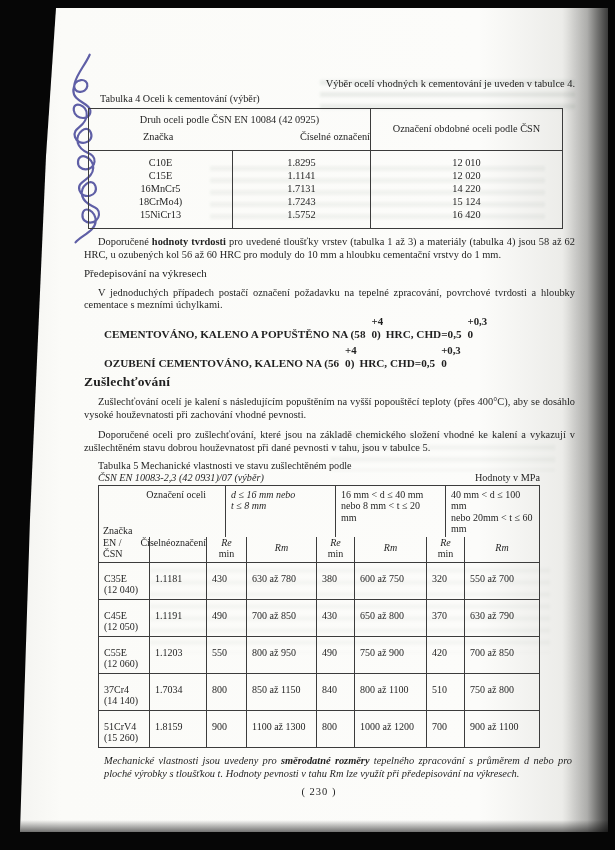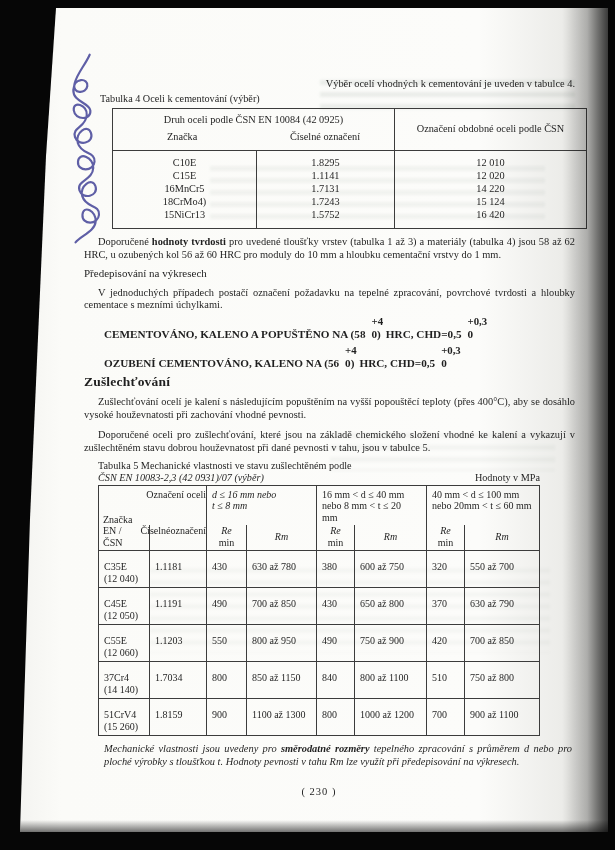--- a/index.html
+++ b/index.html
@@ -29,29 +29,29 @@
     background:repeating-linear-gradient(to bottom,rgba(104,124,112,.22) 0 5px,rgba(0,0,0,0) 5px 12px);
   }
   .signature{position:absolute;left:16px;top:42px;}
 
   .content{position:absolute;left:64px;top:70px;width:491px;font-size:10.4px;line-height:12.9px;}
   .intro{margin:0;text-indent:28px;text-align:right;}
   .cap{margin:2px 0 2px 16px;font-size:10.2px;}
 
   
   .t4{
-    display:grid;margin-left:28px;width:473px;
+    display:grid;margin-left:4px;width:473px;
     grid-template-columns:143px 138px 192px;
     grid-template-rows:22px 19px auto;
     border:1px solid #3c3c3c;font-size:10.3px;
   }
   .t4h1{grid-area:1/1/2/3;text-align:center;padding-top:5px;}
   .t4h3{grid-area:1/3/3/4;border-left:1px solid #3c3c3c;display:flex;align-items:center;justify-content:center;text-align:center;padding:0 10px;}
   .t4hz{grid-area:2/1/3/2;padding-left:54px;}
-  .t4hc{grid-area:2/2/3/3;text-align:center;}
+  .t4hc{grid-area:2/2/3/3;text-align:right;}
   .t4d{border-top:1px solid #3c3c3c;padding:5px 0 7px;}
   .t4d div{text-align:center;line-height:13px;}
   .t4d1{grid-area:3/1/4/2;}
   .t4d2{grid-area:3/2/4/3;border-left:1px solid #3c3c3c;}
   .t4d3{grid-area:3/3/4/4;border-left:1px solid #3c3c3c;}
 
   .p{margin:7px 0 0;text-align:justify;text-indent:14px;}
   .h-sec{font-size:11px;font-weight:normal;margin:5px 0 0;}
   .h-big{font-size:13.5px;font-weight:bold;margin:6px 0 0;letter-spacing:.2px;}
 
@@ -62,21 +62,21 @@
   
   .t5cap{margin:5px 0 1px 14px;width:442px;display:flex;justify-content:space-between;align-items:flex-end;font-size:10.2px;line-height:12px;}
   .t5cap .it{font-style:italic;}
 
   
   .t5{
     display:grid;margin-left:14px;width:440px;
     grid-template-columns:50px 57px 40px 70px 38px 72px 38px 75px;
     border:1px solid #3c3c3c;font-size:10px;line-height:11.5px;
   }
-  .t5 .g{padding:3px 2px 2px 5px;border-left:1px solid #3c3c3c;}
+  .t5 .g{padding:3px 2px 2px 5px;border-left:1px solid #3c3c3c;margin-left:19px;}
   .t5-ozn{grid-area:1/1/2/3;text-align:right;padding-top:3px;}
   .t5-znacka{grid-area:1/1/3/2;display:flex;flex-direction:column;justify-content:flex-end;padding:0 0 2px 4px;}
   .t5-cis{grid-area:2/2/3/3;display:flex;justify-content:flex-end;border-left:1px solid #3c3c3c;padding:0 0 2px 9px;}
   .t5-g2{grid-area:1/3/2/5;}
   .t5-g3{grid-area:1/5/2/7;}
   .t5-g4{grid-area:1/7/2/9;}
   .sub{display:flex;flex-direction:column;justify-content:flex-end;padding:0 0 2px 0;text-align:center;}
   .sub.bl{border-left:1px solid #3c3c3c;}
   .s3{grid-area:2/3/3/4;}.s4{grid-area:2/4/3/5;justify-content:center;}
   .s5{grid-area:2/5/3/6;}.s6{grid-area:2/6/3/7;justify-content:center;}

